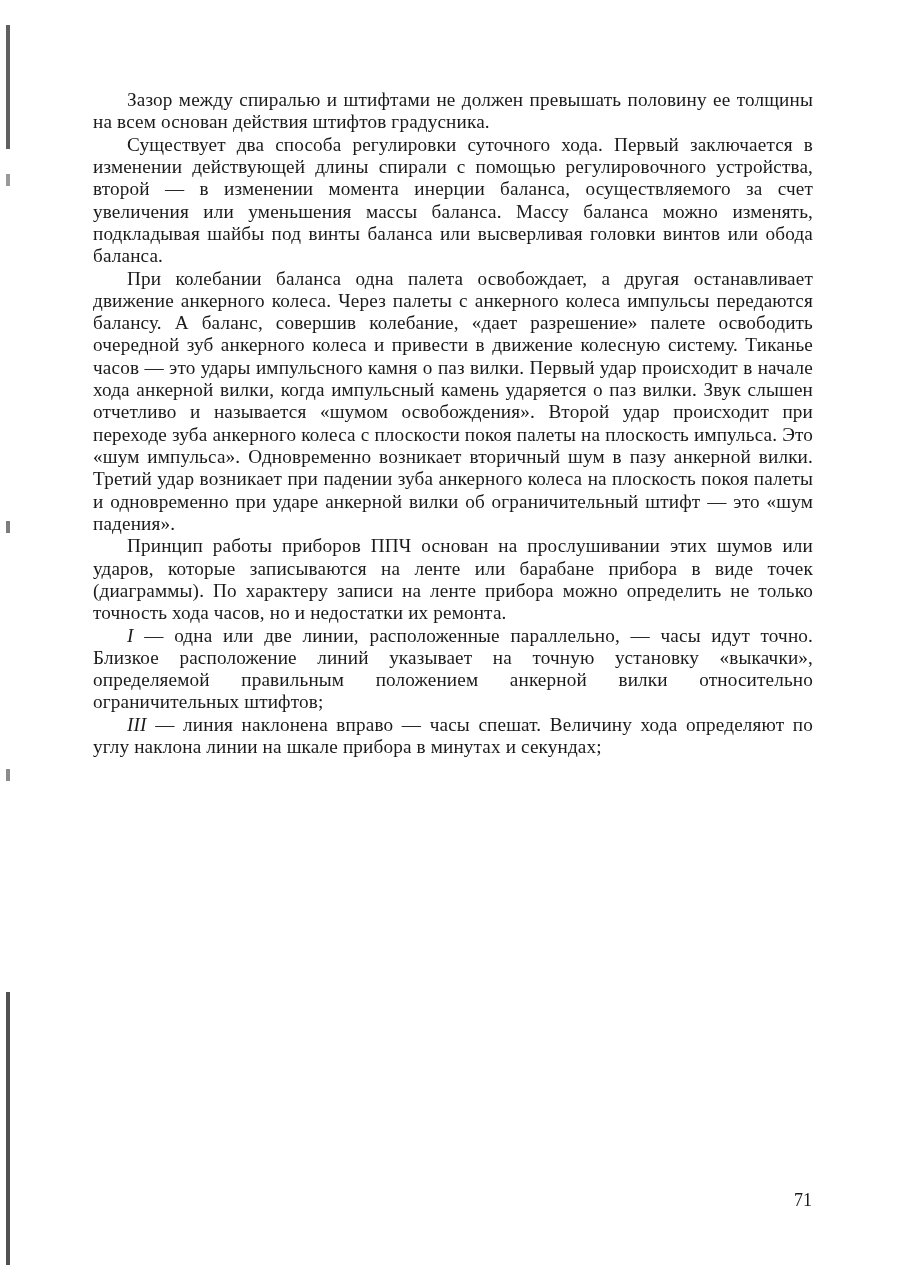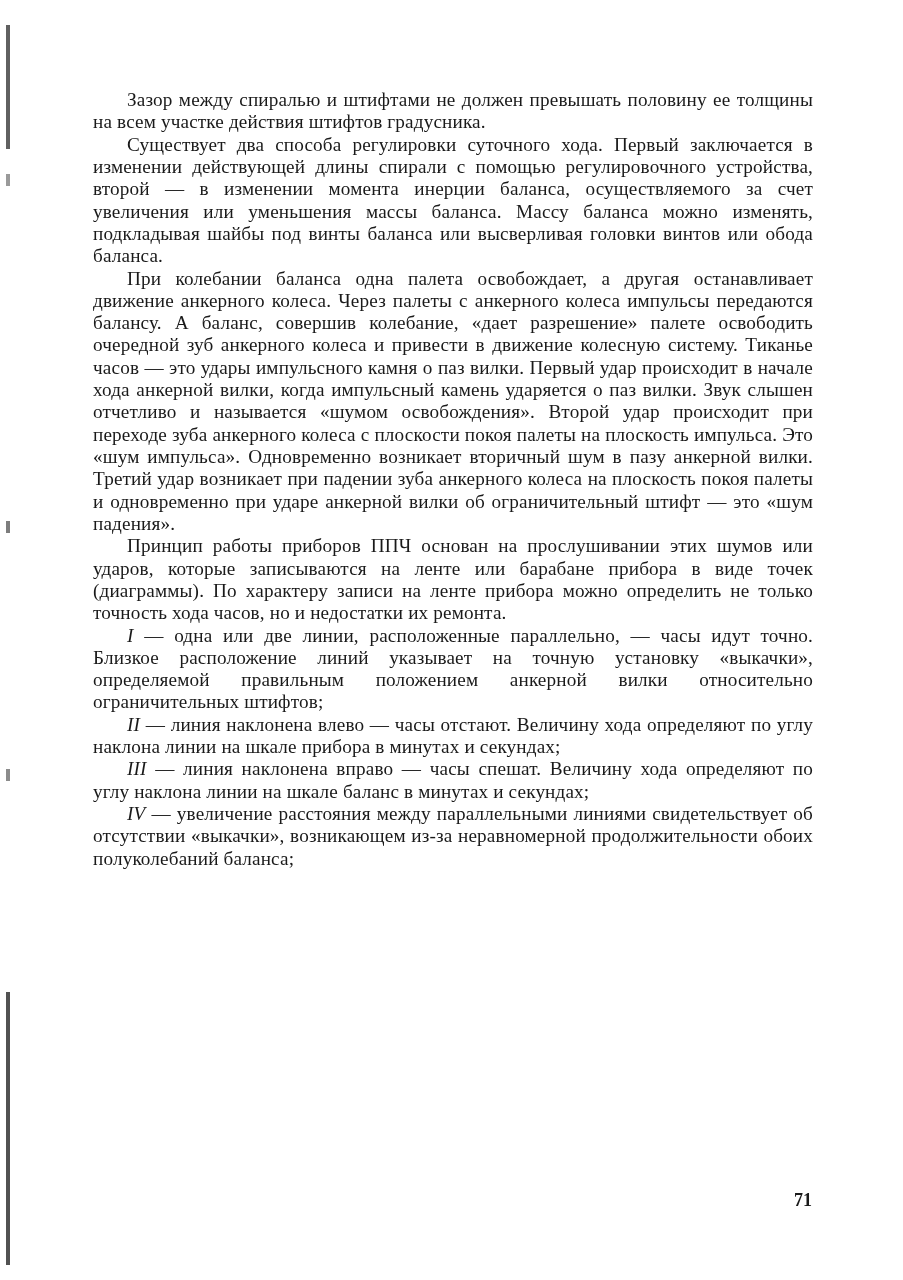--- a/index.html
+++ b/index.html
@@ -13,33 +13,31 @@
     opacity: 0.85;
   }
   .page-text {
     position: absolute; left: 93px; top: 89px; width: 720px;
     font-size: 19.2px; line-height: 22.32px; text-align: justify;
     letter-spacing: 0.15px;
   }
   .page-text p { margin: 0; text-indent: 34px; text-align: justify; text-align-last: left; }
   .page-text .numeral { font-style: italic; }
   .page-number {
-    position: absolute; left: 794px; top: 1190px; font-size: 18px; font-weight: bold;
+    position: absolute; left: 794px; top: 1190px; font-size: 18px; font-weight: normal;
     font-family: "Liberation Serif", serif;
   }
 </style>
 </head>
 <body>
 
 <div class="edge-mark"></div>
 
 <div class="page-text">
-  <p>Зазор между спиралью и штифтами не должен превышать половину ее толщины на всем участке действия штифтов градусника.</p>
+  <p>Зазор между спиралью и штифтами не должен превышать половину ее толщины на всем основан действия штифтов градусника.</p>
   <p>Существует два способа регулировки суточного хода. Первый заключается в изменении действующей длины спирали с помощью регулировочного устройства, второй — в изменении момента инерции баланса, осуществляемого за счет увеличения или уменьшения массы баланса. Массу баланса можно изменять, подкладывая шайбы под винты баланса или высверливая головки винтов или обода баланса.</p>
   <p>При колебании баланса одна палета освобождает, а другая останавливает движение анкерного колеса. Через палеты с анкерного колеса импульсы передаются балансу. А баланс, совершив колебание, «дает разрешение» палете освободить очередной зуб анкерного колеса и привести в движение колесную систему. Тиканье часов — это удары импульсного камня о паз вилки. Первый удар происходит в начале хода анкерной вилки, когда импульсный камень ударяется о паз вилки. Звук слышен отчетливо и называется «шумом освобождения». Второй удар происходит при переходе зуба анкерного колеса с плоскости покоя палеты на плоскость импульса. Это «шум импульса». Одновременно возникает вторичный шум в пазу анкерной вилки. Третий удар возникает при падении зуба анкерного колеса на плоскость покоя палеты и одновременно при ударе анкерной вилки об ограничительный штифт — это «шум падения».</p>
   <p>Принцип работы приборов ППЧ основан на прослушивании этих шумов или ударов, которые записываются на ленте или барабане прибора в виде точек (диаграммы). По характеру записи на ленте прибора можно определить не только точность хода часов, но и недостатки их ремонта.</p>
   <p><span class="numeral">I</span><span> — одна или две линии, расположенные параллельно, — часы идут точно. Близкое расположение линий указывает на точную установку «выкачки», определяемой правильным положением анкерной вилки относительно ограничительных штифтов;</span></p>
-  <p><span class="numeral">II</span><span> — линия наклонена влево — часы отстают. Величину хода определяют по углу наклона линии на шкале прибора в минутах и секундах;</span></p>
-  <p><span class="numeral">III</span><span> — линия наклонена вправо — часы спешат. Величину хода определяют по углу наклона линии на шкале баланс в минутах и секундах;</span></p>
-  <p><span class="numeral">IV</span><span> — увеличение расстояния между параллельными линиями свидетельствует об отсутствии «выкачки», возникающем из-за неравномерной продолжительности обоих полуколебаний баланса;</span></p>
+  <p><span class="numeral">III</span><span> — линия наклонена вправо — часы спешат. Величину хода определяют по углу наклона линии на шкале прибора в минутах и секундах;</span></p>
 </div>
 
 <div class="page-number">71</div>
 
 </body></html>

